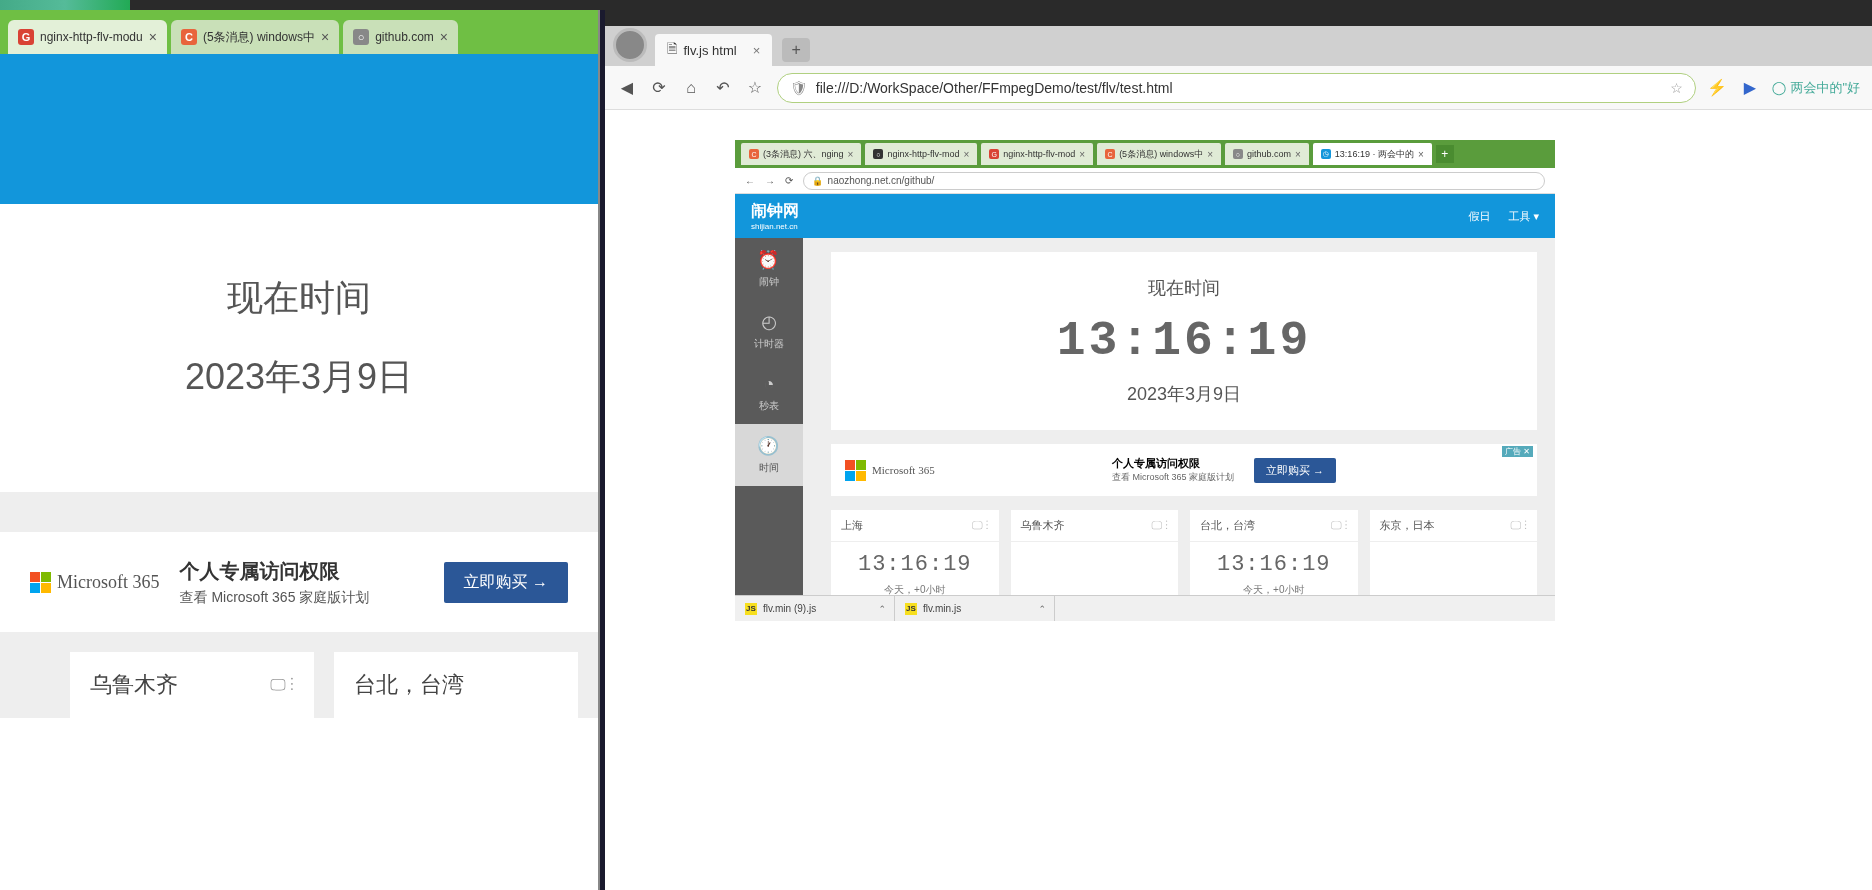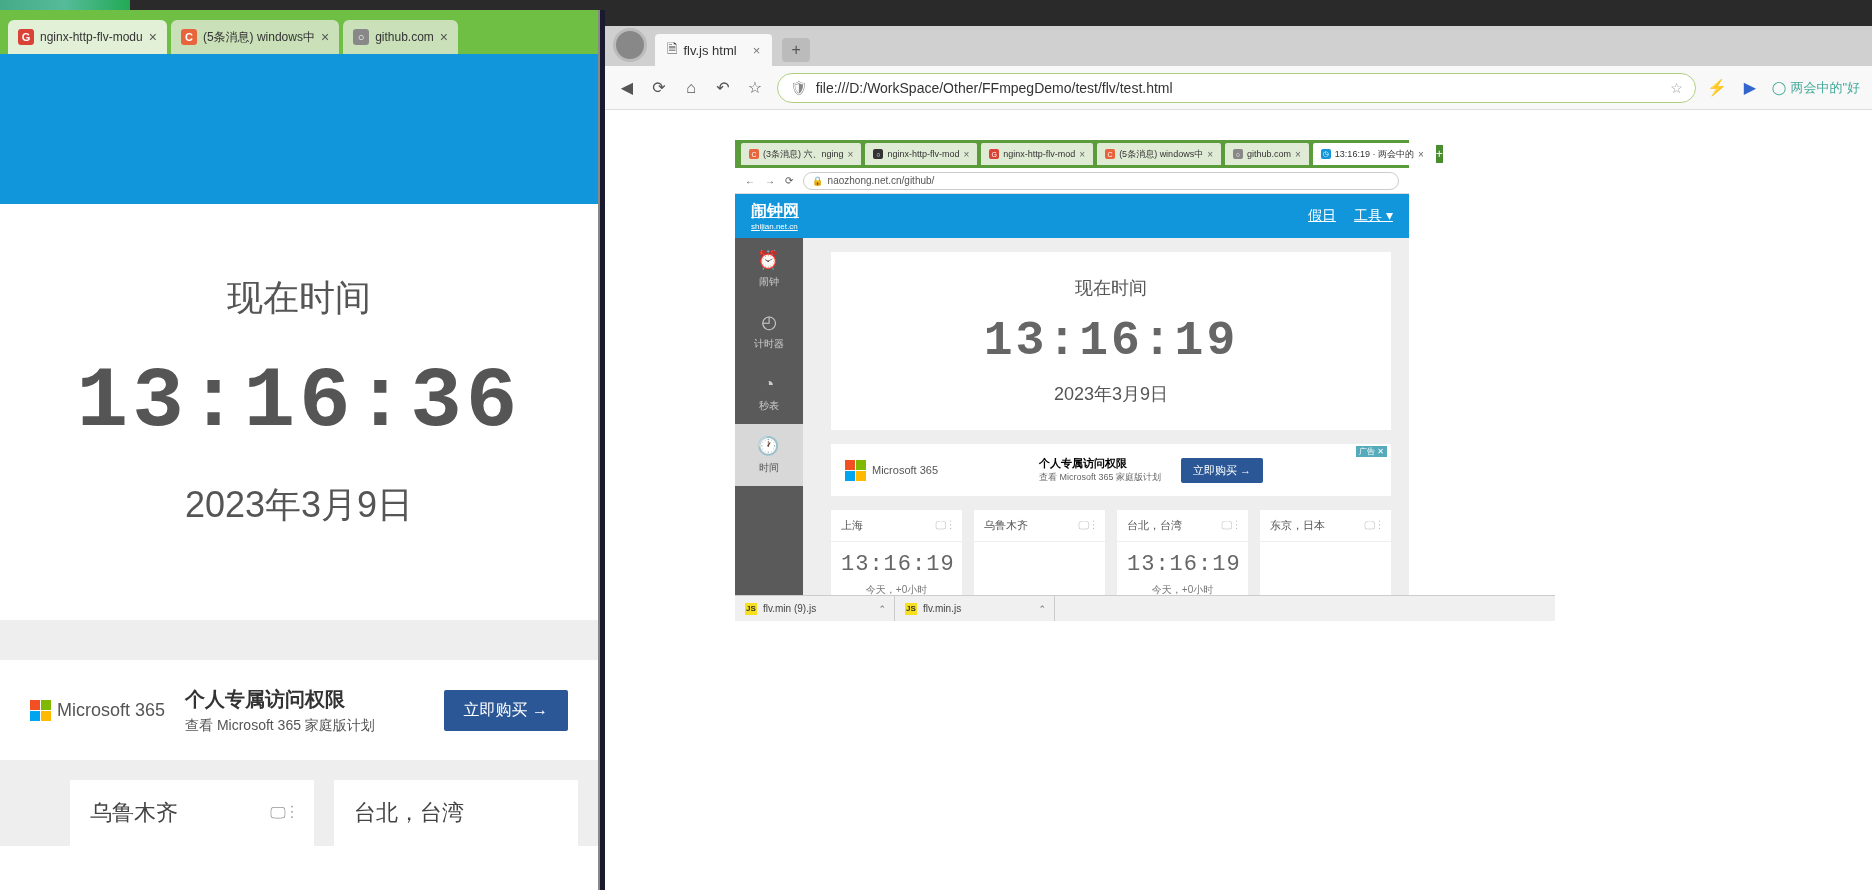--- a/index.html
+++ b/index.html
@@ -21,21 +21,21 @@
 .fav-gray { background: #888; color: #fff; }
 
 .left-blue-header { height: 150px; background: #1296db; }
 .left-content { background: #eeeeee; }
 .left-clock-panel { background: #fff; margin: 0; padding: 70px 0 90px 0; text-align: center; }
 .clock-label-left { font-size: 36px; color: #555; margin-bottom: 30px; }
 .clock-time-left { font-family: 'Courier New', monospace; font-size: 86px; color: #555; letter-spacing: 4px; font-weight: bold; }
 .clock-date-left { font-size: 36px; color: #555; margin-top: 30px; }
 
 .left-ad { background: #fff; margin-top: 40px; padding: 20px 30px; display: flex; align-items: center; position: relative; height: 100px; }
-.ms-logo { display: flex; align-items: center; margin-right: 20px; }
+.ms-logo { display: flex; align-items: center; margin-right: 20px; font-family: Liberation Serif, serif; }
 .ms-squares { display: inline-grid; grid-template-columns: 10px 10px; grid-template-rows: 10px 10px; gap: 1px; margin-right: 6px; }
 .ms-sq { width: 10px; height: 10px; }
 .ms-sq:nth-child(1){background:#f25022;} .ms-sq:nth-child(2){background:#7fba00;} .ms-sq:nth-child(3){background:#00a4ef;} .ms-sq:nth-child(4){background:#ffb900;}
 .ad-text { flex: 1; }
 .ad-title { font-size: 20px; font-weight: bold; color: #333; }
 .ad-sub { font-size: 14px; color: #555; margin-top: 4px; }
 .ad-btn { background: #2b5797; color: #fff; padding: 10px 20px; font-size: 16px; border-radius: 2px; }
 
 .left-city-row { display: flex; gap: 20px; padding: 20px 20px 0 70px; background: #eee; }
 .city-card { background: #fff; padding: 18px 20px; flex: 1; display: flex; justify-content: space-between; align-items: center; }
@@ -53,35 +53,35 @@
 
 .right-toolbar { height: 44px; background: #f8f8f8; border-bottom: 1px solid #ddd; display: flex; align-items: center; padding: 0 12px; gap: 12px; }
 .tb-icon { width: 20px; height: 20px; color: #555; display: flex; align-items: center; justify-content: center; font-size: 16px; cursor: pointer; }
 .url-bar { flex: 1; height: 30px; border: 1px solid #b0d080; border-radius: 15px; display: flex; align-items: center; padding: 0 12px; font-size: 14px; color: #333; background: #fff; }
 .url-shield { margin-right: 8px; color: #888; }
 .right-extras { display: flex; gap: 12px; align-items: center; }
 .q360 { display: flex; align-items: center; color: #4a9; font-size: 13px; }
 
 
 .right-content { background: #fff; padding: 30px 0 0 130px; position: relative; }
-.inner-page { width: 674px; }
+.inner-page { width: 820px; }
 .inner-tabs { height: 28px; background: #5a9c3c; display: flex; align-items: center; padding-left: 6px; gap: 4px; }
 .inner-tab { height: 22px; background: #e0ebd6; display: flex; align-items: center; padding: 0 8px; font-size: 9px; color: #333; border-radius: 2px 2px 0 0; position: relative; max-width: 128px; }
 .inner-tab .fav { width: 10px; height: 10px; margin-right: 4px; border-radius: 2px; font-size: 7px; display:flex; align-items:center; justify-content:center; color:#fff; }
 .inner-tab-close { margin-left: 4px; font-size: 10px; color: #666; }
 .inner-newtab { width: 18px; height: 18px; background: #4a8c30; color: #fff; display: flex; align-items: center; justify-content: center; font-size: 12px; }
 
 .inner-urlbar { height: 26px; background: #fff; border-bottom: 1px solid #ddd; display: flex; align-items: center; padding: 0 10px; gap: 10px; font-size: 10px; color: #555; }
 .inner-url-input { flex: 1; border: 1px solid #ccc; border-radius: 12px; height: 18px; display: flex; align-items: center; padding: 0 8px; }
 .lock-mini { margin-right: 4px; font-size: 9px; }
 
-.inner-header { height: 44px; background: #1296db; color: #fff; display: flex; align-items: center; justify-content: space-between; padding: 0 16px; text-decoration: underline; }
+.inner-header { height: 44px; background: #1296db; color: #fff; display: flex; align-items: center; justify-content: space-between; padding: 0 16px; }
 .inner-logo { font-size: 16px; font-weight: bold; }
 .inner-logo-sub { font-size: 8px; display: block; font-weight: normal; }
-.inner-nav { display: flex; gap: 18px; font-size: 14px; margin-left: 28px; }
+.inner-nav { display: flex; gap: 18px; font-size: 11px; margin-left: 28px; }
 
 .inner-body { display: flex; background: #eeeeee; }
 .inner-sidebar { width: 68px; background: #5a5a5a; display: flex; flex-direction: column; }
 .side-item { height: 62px; display: flex; flex-direction: column; align-items: center; justify-content: center; color: #ccc; font-size: 10px; gap: 4px; }
 .side-item.active { background: #d8d8d8; color: #555; }
 .side-icon { font-size: 18px; }
 
 .inner-main { flex: 1; padding: 14px 18px 14px 28px; }
 .inner-clock-panel { background: #fff; padding: 24px 0; text-align: center; }
 .clock-label-sm { font-size: 18px; color: #555; margin-bottom: 14px; }
@@ -131,21 +131,20 @@
       <span>github.com</span>
       <span class="tab-close">×</span>
     </div>
   </div>
 
   <div class="left-blue-header"></div>
 
   <div class="left-content">
     <div class="left-clock-panel">
       <div class="clock-label-left">现在时间</div>
-      <div class="clock-time-left seg">13:16:36</div>
       <div class="clock-date-left">2023年3月9日</div>
     </div>
 
     <div class="left-ad">
       <div class="ms-logo">
         <span class="ms-squares">
             <span class="ms-sq"></span>
             <span class="ms-sq"></span>
             <span class="ms-sq"></span>
             <span class="ms-sq"></span>

